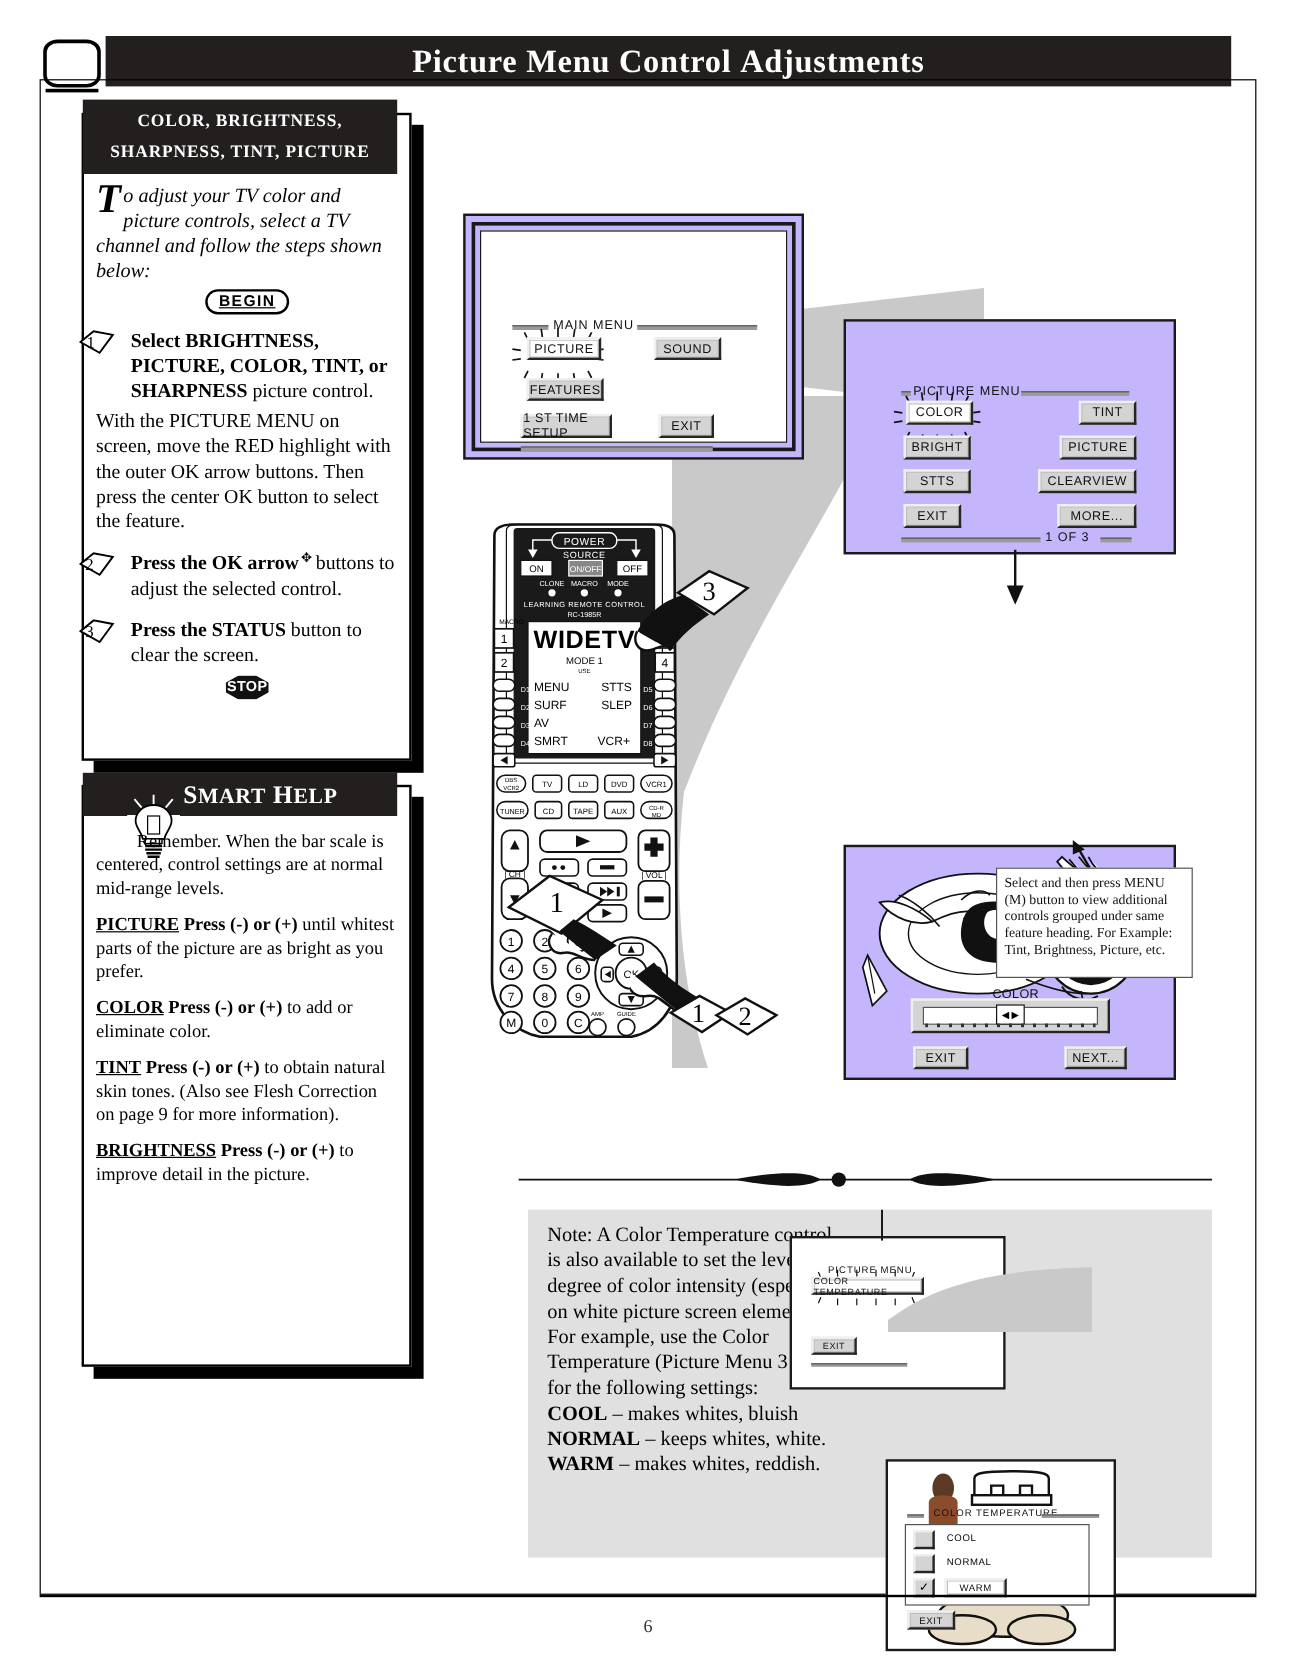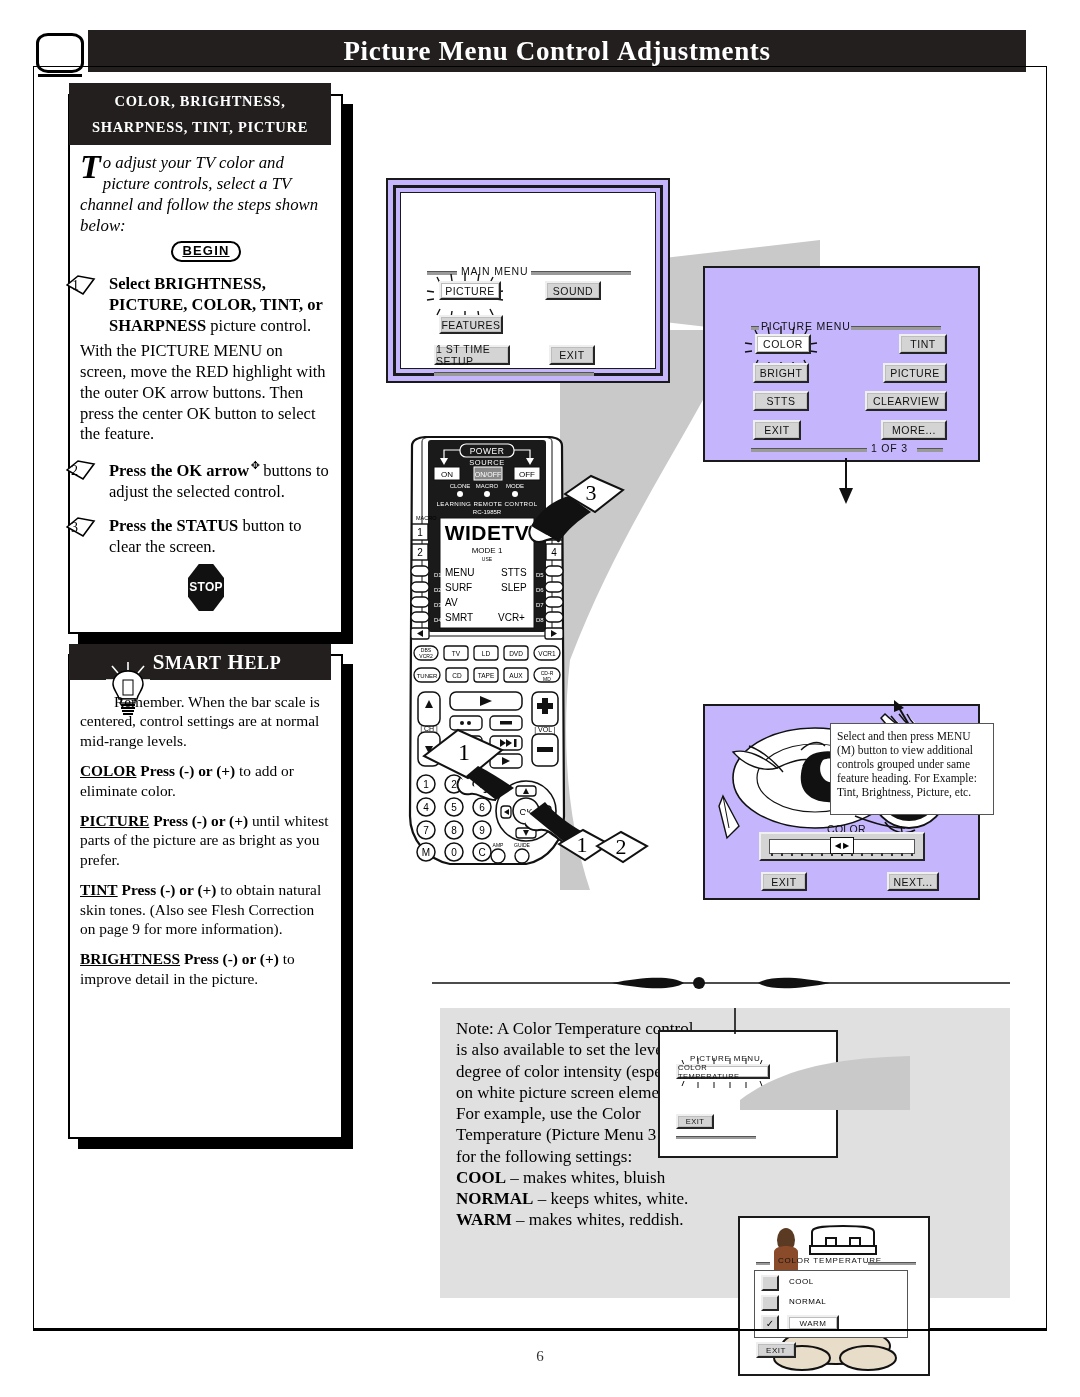--- a/index.html
+++ b/index.html
@@ -44,21 +44,21 @@
   .center{text-align:center;}
 
   .step{position:relative;padding-left:29px;margin-top:8px;font-size:16.5px;line-height:1.26;}
   .step .num{position:absolute;left:-14px;top:1px;width:40px;height:21px;}
   .step .num svg{display:block;}
   .step b{font-weight:bold;}
 
   .para{margin-top:5px;font-size:16.5px;line-height:1.26;}
   .tiny-arrows{font-size:11px;vertical-align:super;letter-spacing:-1px;}
 
-  .stop-sign{width:36px;height:47px;background:#111;margin:6px auto 0;
+  .stop-sign{width:36px;height:20px;background:#111;margin:6px auto 0;
       clip-path:polygon(30% 0,70% 0,100% 30%,100% 70%,70% 100%,30% 100%,0 70%,0 30%);
       display:flex;align-items:center;justify-content:center;color:#fff;
       font-family:"Liberation Sans",sans-serif;font-weight:bold;font-size:12px;letter-spacing:.3px;}
 
   
   .box2{left:68px;top:654px;width:275px;height:485px;}
   .box2 .hdr{position:absolute;left:-1px;top:-12px;width:262px;height:36px;background:#231f1f;
       color:#fff;display:flex;align-items:center;justify-content:center;}
   .box2 .hdr .t{font-family:"Liberation Serif",serif;font-weight:bold;font-size:18px;letter-spacing:.6px;
       padding-left:34px;}
@@ -215,26 +215,26 @@
             <line x1="19" y1="52" x2="29" y2="52"></line>
         </g>
         <rect x="19" y="18" width="10" height="15" fill="none" stroke="#000" stroke-width="1"></rect>
       </svg>
     </div>
 
     <div class="body">
       <p>Remember. When the bar scale is centered, control settings are at normal mid-range levels.</p>
 
       <p>
+        <span class="kw">PICTURE</span>
+        <span class="bld">Press (-) or (+)</span><span> until whitest parts of the picture are as bright as you prefer.</span>
+      </p>
+      <p>
         <span class="kw">COLOR</span>
         <span class="bld">Press (-) or (+)</span><span> to add or eliminate color.</span>
-      </p>
-      <p>
-        <span class="kw">PICTURE</span>
-        <span class="bld">Press (-) or (+)</span><span> until whitest parts of the picture are as bright as you prefer.</span>
       </p>
       <p>
         <span class="kw">TINT</span>
         <span class="bld">Press (-) or (+)</span><span> to obtain natural skin tones.  (Also see Flesh Correction on page 9 for more information).</span>
       </p>
       <p>
         <span class="kw">BRIGHTNESS</span>
         <span class="bld">Press (-) or (+)</span><span> to improve detail in the picture.</span>
       </p>
     </div>

